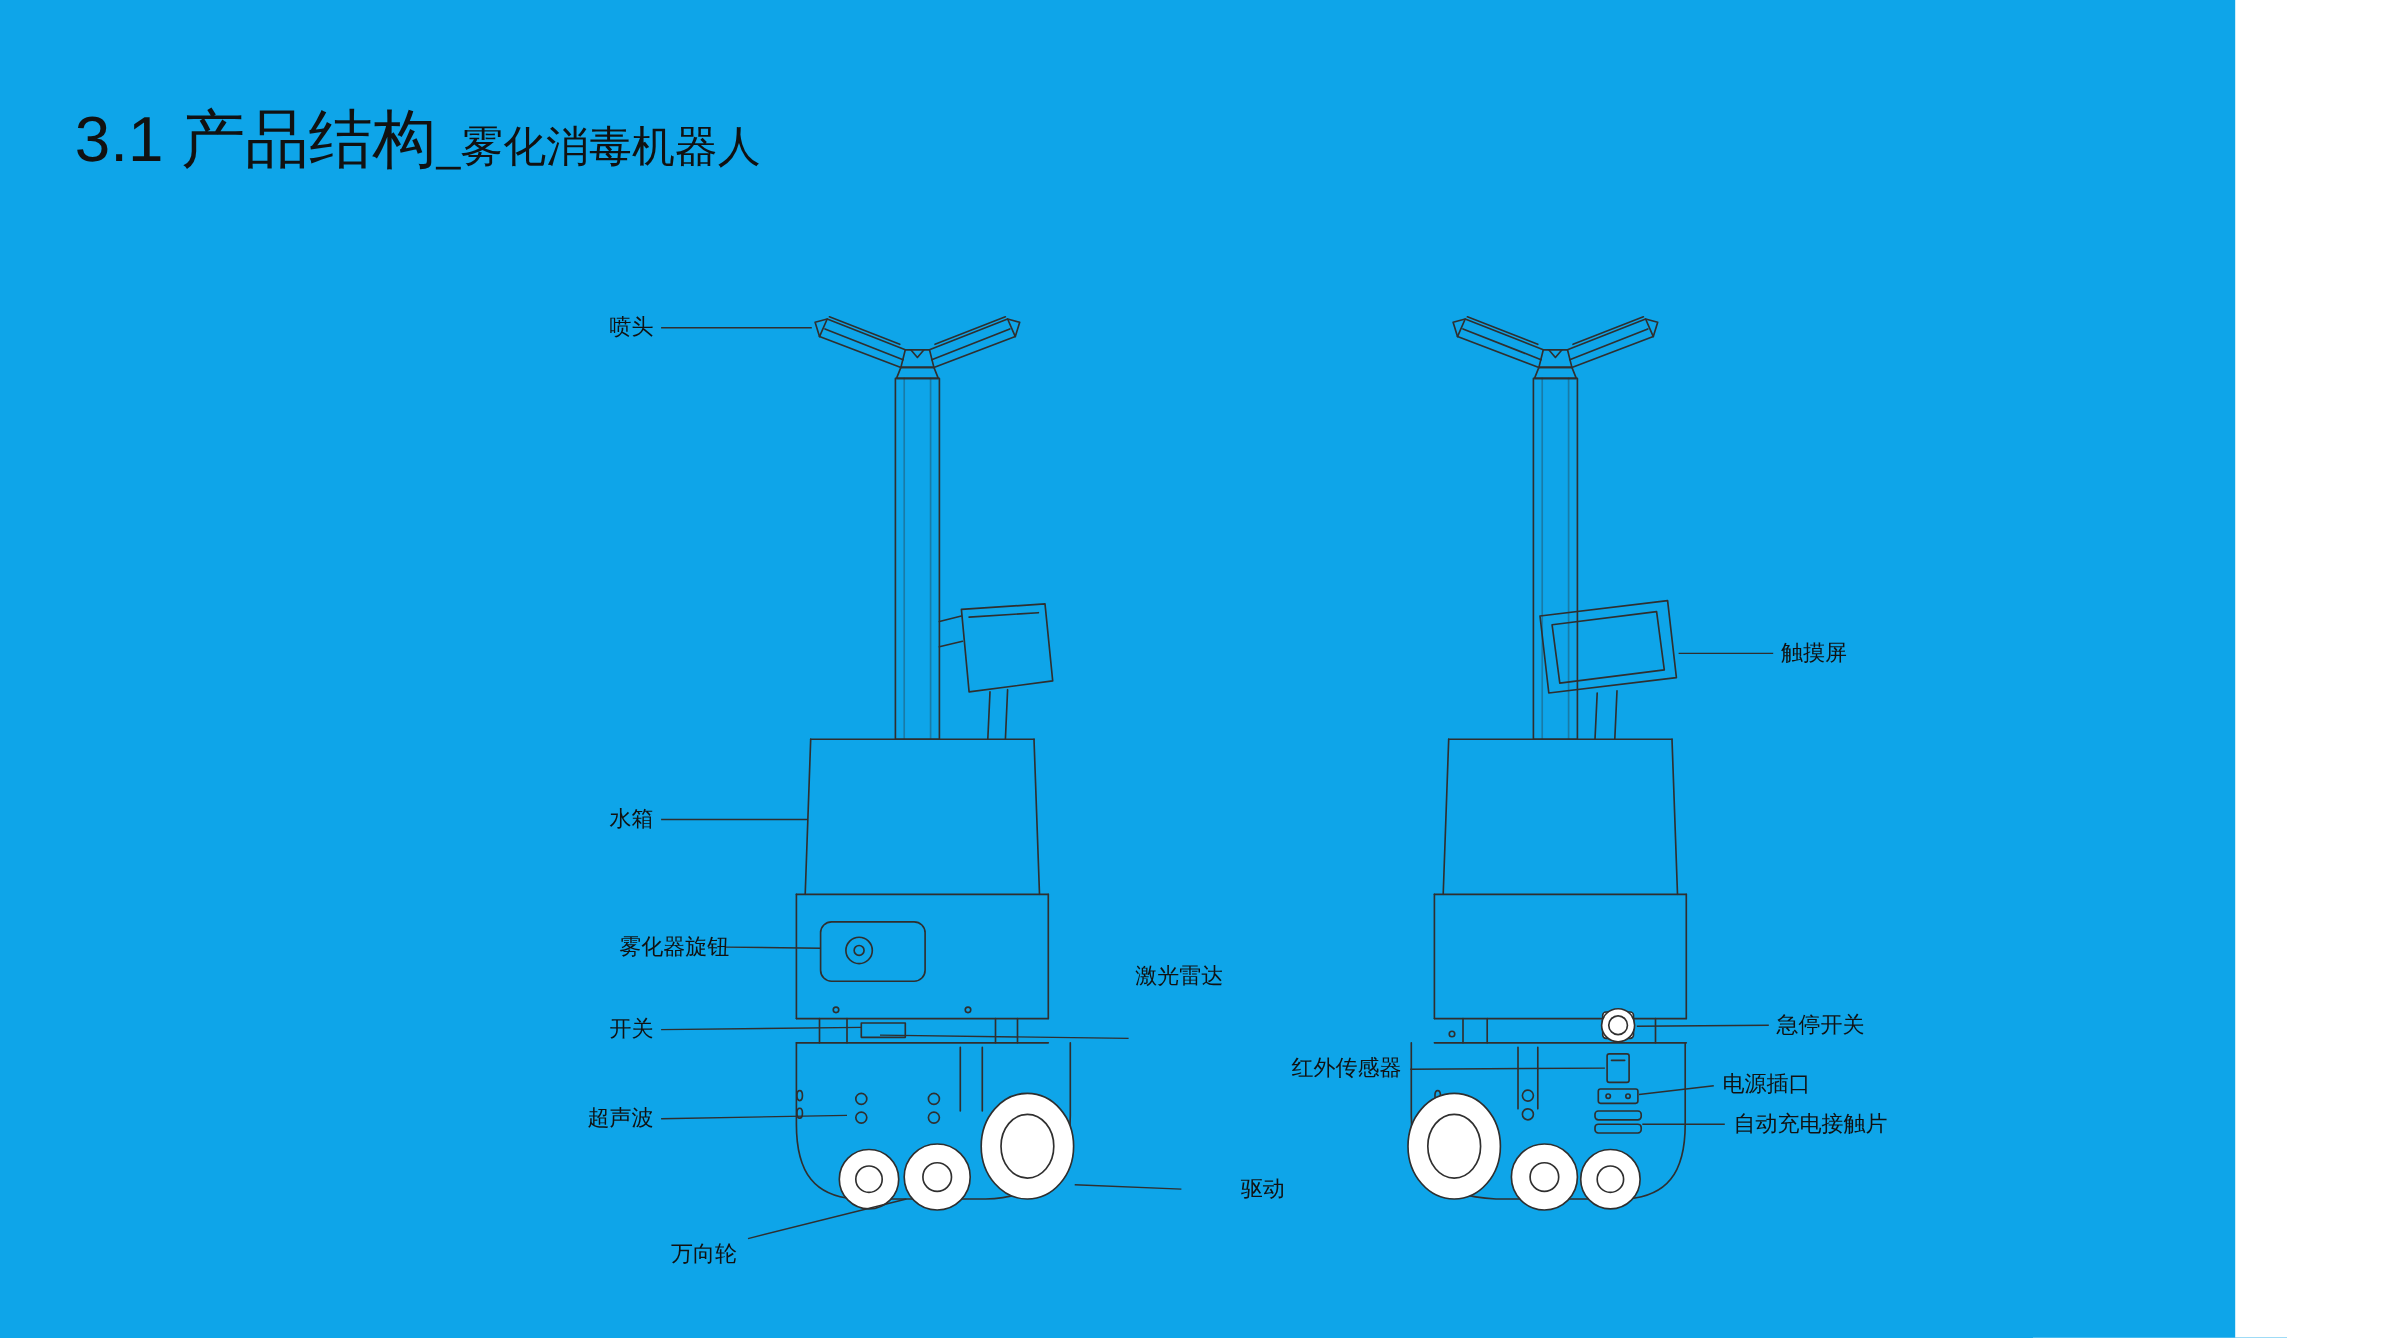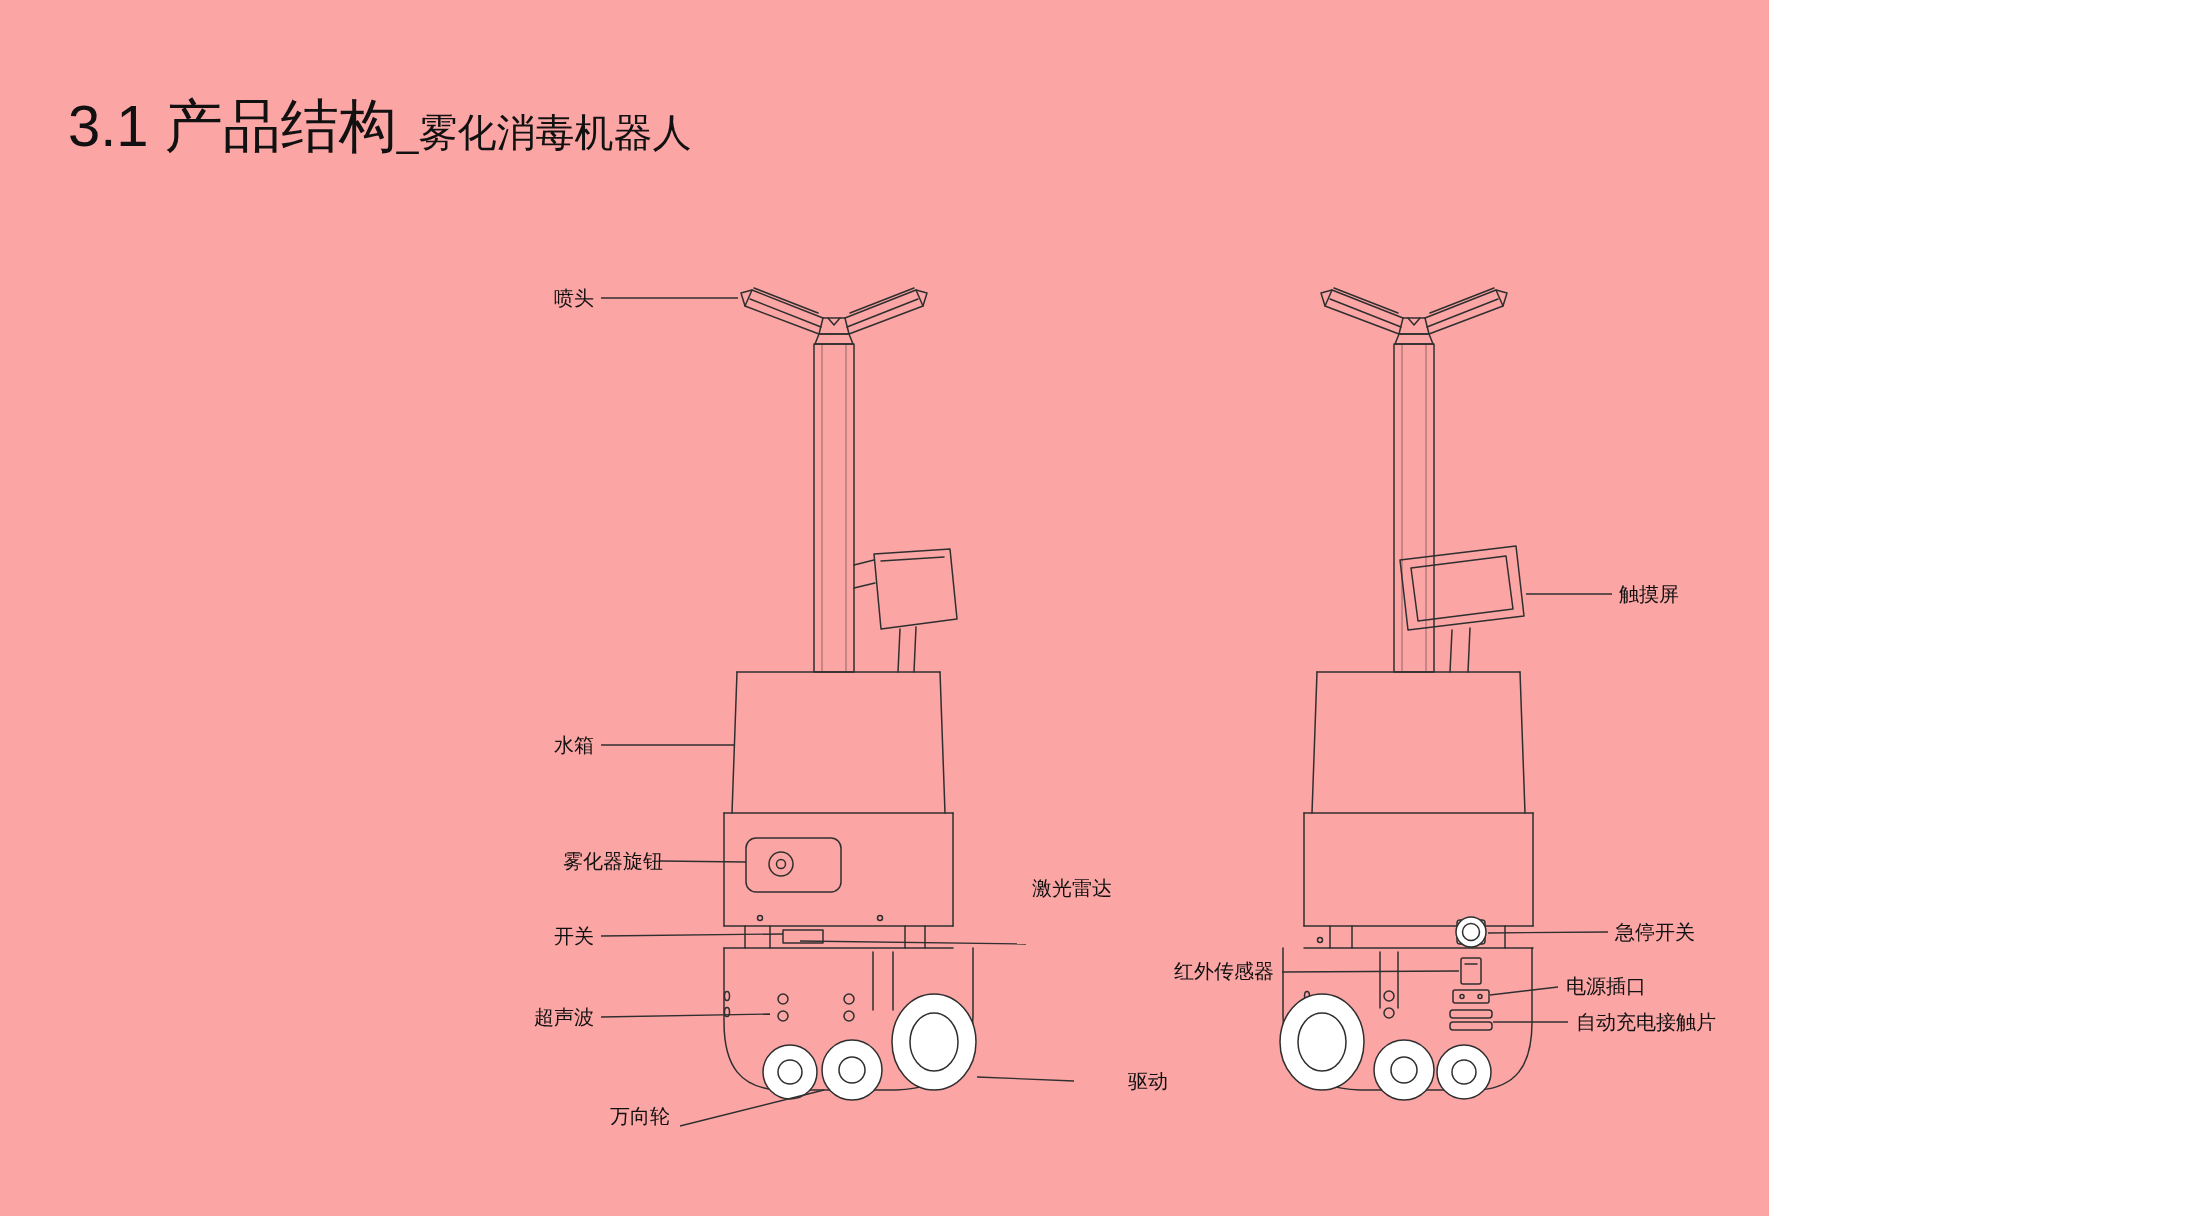--- a/index.html
+++ b/index.html
@@ -3,21 +3,21 @@
 <meta charset="utf-8">
 <style>
   * { box-sizing: border-box; }
   html, body { margin: 0; padding: 0; }
   body {
     width: 2187px; height: 1216px;
     background: #ffffff;
     font-family: "Liberation Sans", "DejaVu Sans", sans-serif;
     color: #111111;
   }
-  .page { position: relative; width: 1769px; height: 1216px; overflow: hidden; background: #fca5a5; }
+  .page { position: relative; width: 2032px; height: 1216px; overflow: hidden; background: #0ea5e9; }
   .title { position: absolute; left: 68px; top: 88px; white-space: nowrap; color: #111111; }
   .title-main { font-size: 58px; font-weight: 500; }
   .title-sub  { font-size: 39px; font-weight: 500; }
   .figure-svg { position: absolute; left: 0; top: 0; }
   .label {
     position: absolute;
     font-size: 20px;
     line-height: 1;
     white-space: nowrap;
     color: #111111;
@@ -202,21 +202,21 @@
       <line x1="1490" y1="995" x2="1558" y2="987"></line>
       <line x1="1493" y1="1022" x2="1568" y2="1022"></line>
     </g>
   </svg>
 
   <div class="label end" style="left:594px;  top:298px;">喷头</div>
   <div class="label end" style="left:594px;  top:745px;">水箱</div>
   <div class="label end" style="left:663px;  top:861px;">雾化器旋钮</div>
   <div class="label end" style="left:594px;  top:936px;">开关</div>
   <div class="label end" style="left:594px;  top:1017px;text-align:center;">超声波</div>
-  <div class="label center" style="left:640px;  top:1116px;">万向轮</div>
+  <div class="label center" style="left:640px;  top:1140px;">万向轮</div>
   <div class="label" style="left:1032px; top:888px;">激光雷达</div>
   <div class="label" style="left:1082px; top:1081px;margin-left:46px;">驱动</div>
   <div class="label" style="left:1619px; top:594px;">触摸屏</div>
   <div class="label" style="left:1615px; top:932px;">急停开关</div>
   <div class="label end" style="left:1274px; top:971px;">红外传感器</div>
   <div class="label" style="left:1566px; top:986px;">电源插口</div>
   <div class="label" style="left:1576px; top:1022px;text-align:center;">自动充电接触片</div>
 
 </div>
 

